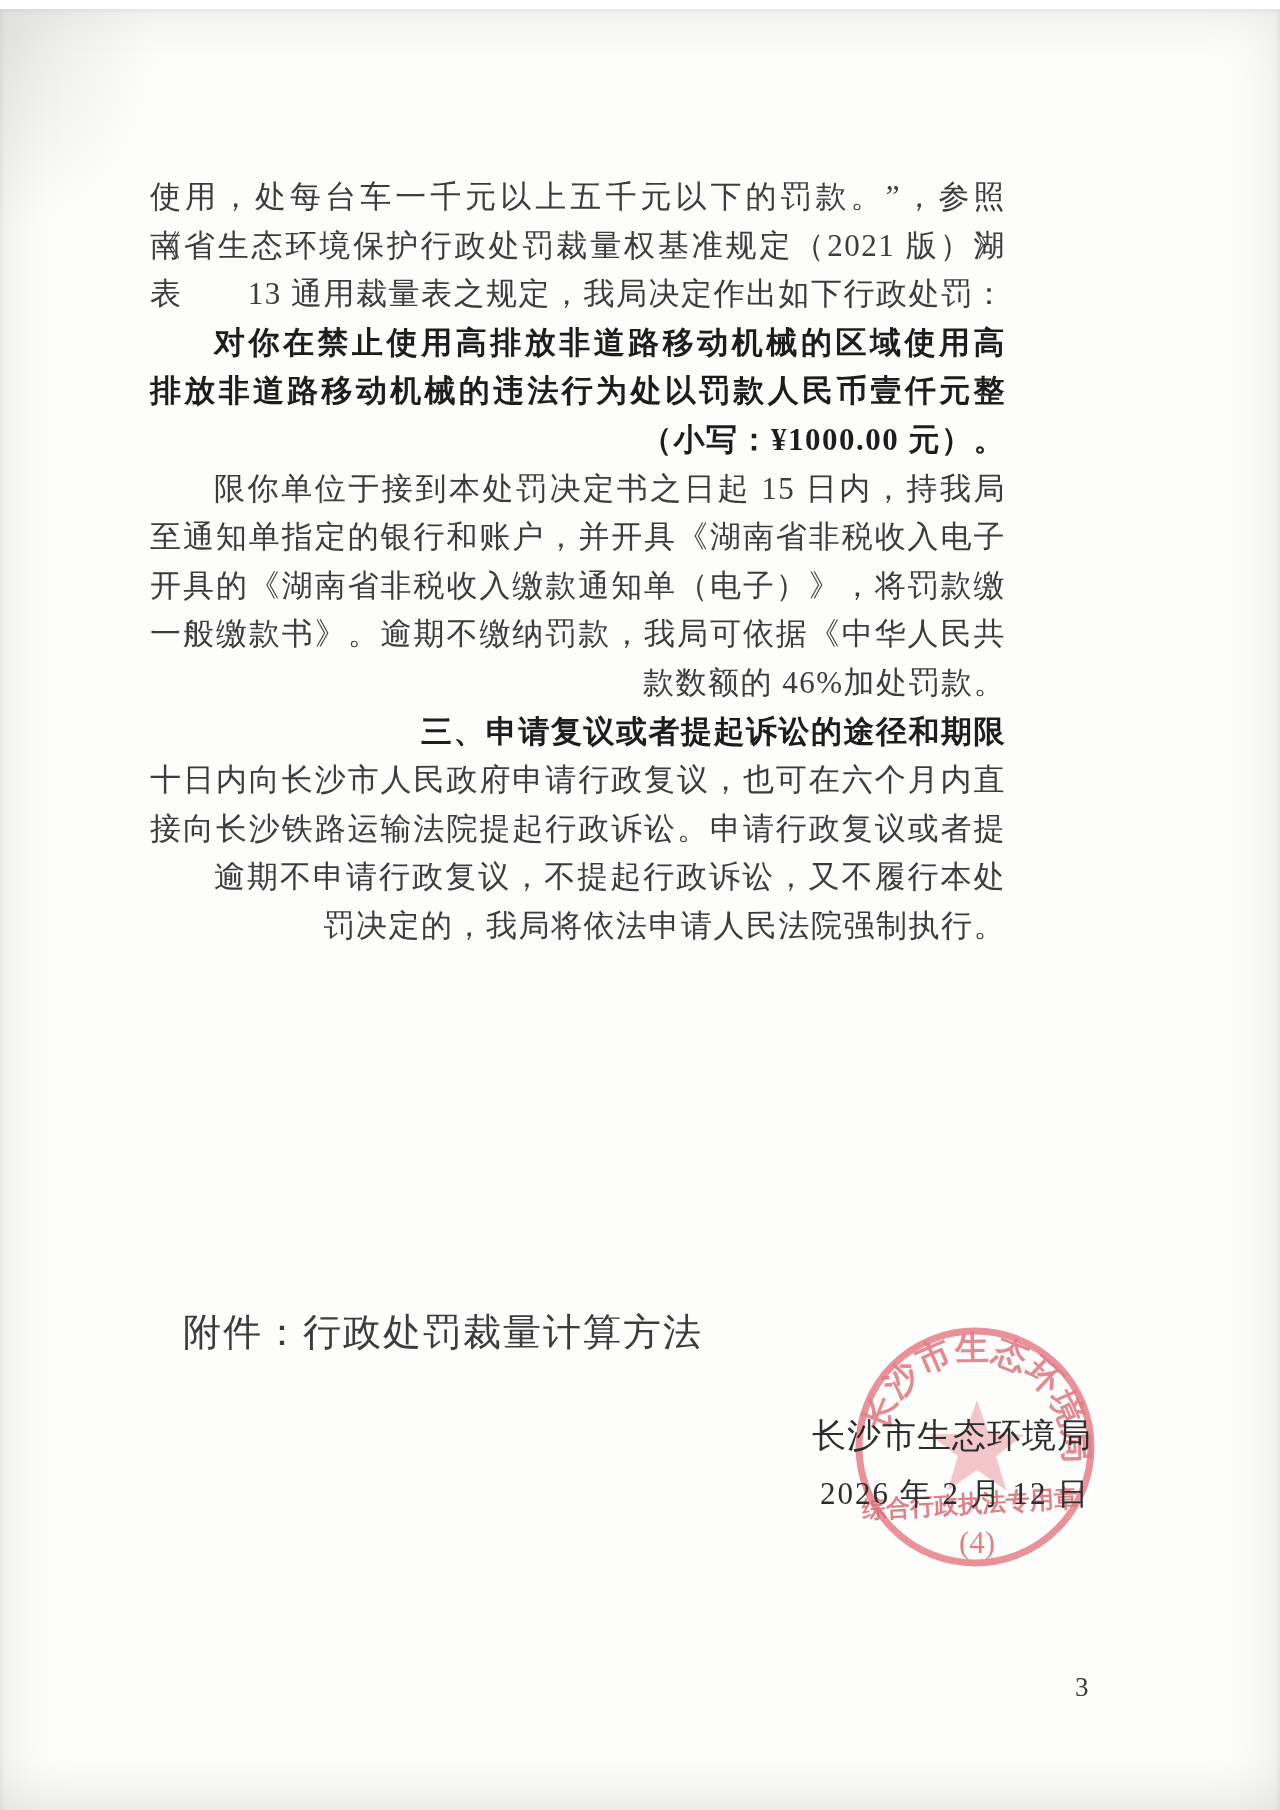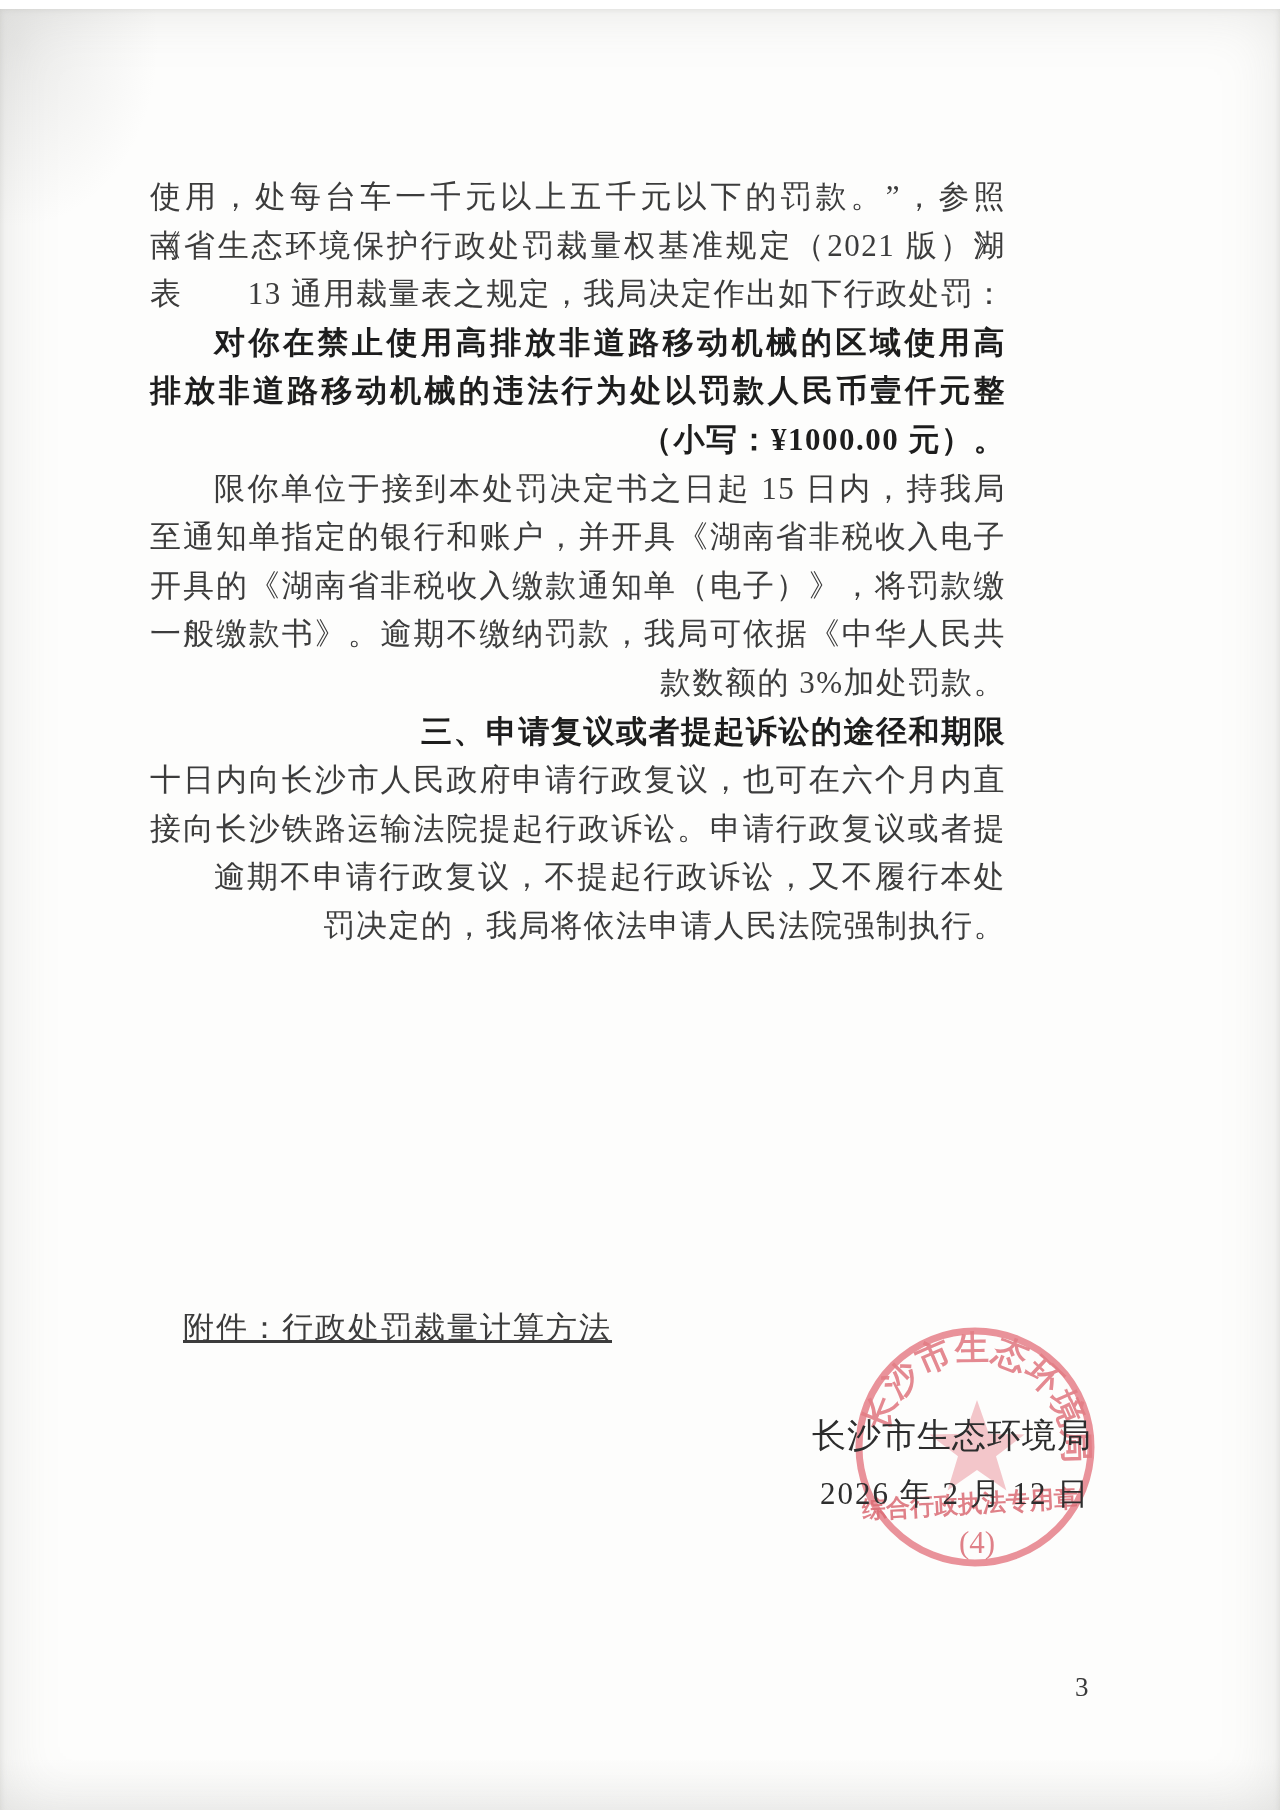--- a/index.html
+++ b/index.html
@@ -57,25 +57,24 @@
   .line.indent { padding-left: 64px; }
   .line.bold {
     font-weight: 700;
     color: #1d1d1d;
   }
 
   .attachment-line {
     position: absolute;
     left: 183px;
     top: 1298px;
-    font-size: 31px;
+    font-size: 38px;
     letter-spacing: 2px;
     color: #3c3c3c;
     white-space: nowrap;
-    text-decoration: underline;
   }
 
   .seal-svg {
     position: absolute;
     left: 0;
     top: 0;
     width: 1280px;
     height: 1810px;
     pointer-events: none;
   }
@@ -118,21 +117,21 @@
       <div class="line justify">使用，处每台车一千元以上五千元以下的罚款。”，参照《湖</div>
       <div class="line justify">南省生态环境保护行政处罚裁量权基准规定（2021 版）》表</div>
       <div class="line">13 通用裁量表之规定，我局决定作出如下行政处罚：</div>
       <div class="line bold indent justify">对你在禁止使用高排放非道路移动机械的区域使用高</div>
       <div class="line bold justify">排放非道路移动机械的违法行为处以罚款人民币壹仟元整</div>
       <div class="line bold">（小写：¥1000.00 元）。</div>
       <div class="line indent justify">限你单位于接到本处罚决定书之日起 15 日内，持我局</div>
       <div class="line justify">至通知单指定的银行和账户，并开具《湖南省非税收入电子</div>
       <div class="line justify">开具的《湖南省非税收入缴款通知单（电子）》，将罚款缴</div>
       <div class="line justify">一般缴款书》。逾期不缴纳罚款，我局可依据《中华人民共</div>
-      <div class="line">款数额的 3%加处罚款。</div>
+      <div class="line">款数额的 46%加处罚款。</div>
       <div class="line bold indent">三、申请复议或者提起诉讼的途径和期限</div>
       <div class="line justify">十日内向长沙市人民政府申请行政复议，也可在六个月内直</div>
       <div class="line justify">接向长沙铁路运输法院提起行政诉讼。申请行政复议或者提</div>
       <div class="line indent justify">逾期不申请行政复议，不提起行政诉讼，又不履行本处</div>
       <div class="line">罚决定的，我局将依法申请人民法院强制执行。</div>
     </div>
 
   <div class="attachment-line">附件：行政处罚裁量计算方法</div>
 
   <svg class="seal-svg" viewBox="0 0 1280 1810" xmlns="http://www.w3.org/2000/svg">

